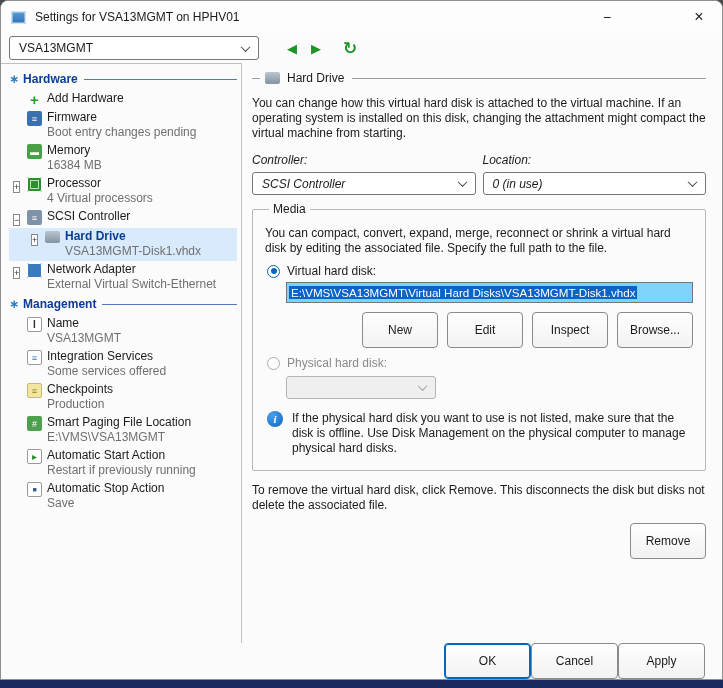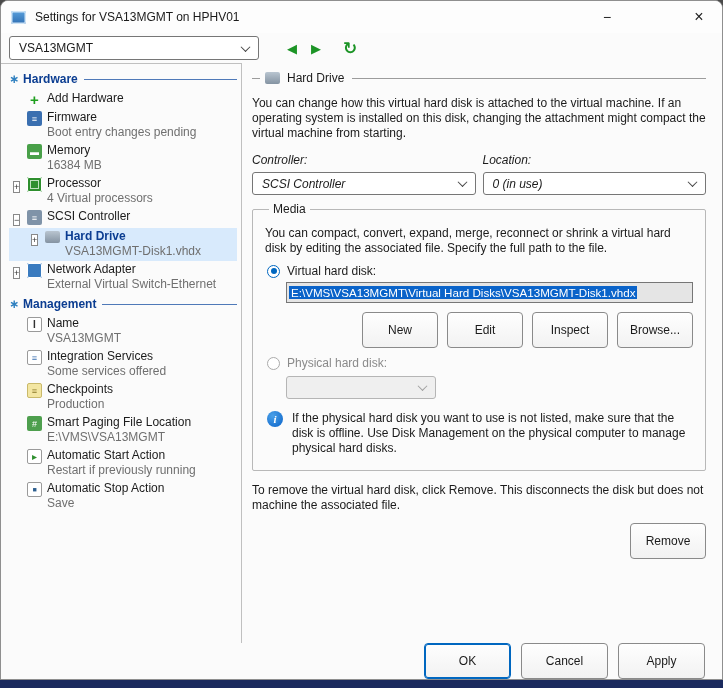--- a/index.html
+++ b/index.html
@@ -89,36 +89,36 @@
   .media-group { position:relative; border:1px solid #b8b8b8; border-radius:2px; padding:16px 12px 12px 12px; margin-bottom:12px; }
   .media-legend { position:absolute; top:-8px; left:16px; background:#fbfbfb; padding:0 4px; }
 
   .radio-row { display:flex; align-items:center; gap:7px; margin:8px 0 4px 2px; }
   .radio { width:13px; height:13px; border:1px solid #555; border-radius:50%; background:#fff; position:relative; flex:0 0 13px; }
   .radio.checked { border-color:#0067c0; }
   .radio.checked::after { content:""; position:absolute; inset:2.5px; background:#0067c0; border-radius:50%; }
   .radio.disabled { border-color:#ababab; }
   .radio-label.disabled { color:#8a8a8a; }
 
-  .path-input { margin:3px 0 9px 21px; height:21px; border:1px solid #767676; background:#e5e5e5; display:flex; align-items:center; padding:0 2px; overflow:hidden; white-space:nowrap; }
+  .path-input { margin:3px 0 9px 21px; height:21px; border:1px solid #767676; background:#7dd3fc; display:flex; align-items:center; padding:0 2px; overflow:hidden; white-space:nowrap; }
   .path-selected { background:#0a63c9; color:#fff; padding:0 2px; font-size:11.6px; }
 
   .btn { min-width:76px; height:36px; border:1px solid #8a8a8a; border-radius:4px; background:linear-gradient(#fefefe,#f2f2f2); display:inline-flex; align-items:center; justify-content:center; font-size:12px; padding:0 10px; cursor:default; }
   .media-buttons { display:flex; gap:9px; justify-content:flex-end; margin:2px 0 6px 0; }
 
   .phys-select-wrap { margin:6px 0 10px 21px; }
 
   .info-row { display:flex; gap:9px; margin:12px 2px 2px 2px; }
   .info-icon { width:16px; height:16px; flex:0 0 16px; border-radius:50%; background:radial-gradient(circle at 35% 30%, #4aa0e8, #0a63c9); color:#fff; font-weight:bold; font-style:italic; font-size:11px; display:flex; align-items:center; justify-content:center; font-family:"Liberation Serif","DejaVu Serif",serif; }
   .info-text { flex:1; line-height:15px; }
 
   .remove-row { display:flex; justify-content:flex-end; margin-top:10px; }
 
   
-  .footer { flex:0 0 36px; display:flex; align-items:center; justify-content:flex-end; gap:10px; padding-right:17px; }
+  .footer { flex:0 0 36px; display:flex; align-items:center; justify-content:flex-end; padding-right:17px; }
   .footer .btn { width:87px; }
   .footer .btn.default { border:1px solid #0067c0; box-shadow:0 0 0 1px #0067c0 inset; }
 </style>
 </head>
 <body>
 
 <div class="window">
 
   <div class="titlebar">
     <span class="app-icon"></span>
@@ -333,21 +333,21 @@
             <span class="chev"></span>
           </div>
         </div>
 
         <div class="info-row">
           <span class="info-icon">i</span>
           <span class="info-text">If the physical hard disk you want to use is not listed, make sure that the disk is offline. Use Disk Management on the physical computer to manage physical hard disks.</span>
         </div>
       </div>
 
-      <div class="para" style="margin-bottom:0;">To remove the virtual hard disk, click Remove. This disconnects the disk but does not machine the associated file.</div>
+      <div class="para" style="margin-bottom:0;">To remove the virtual hard disk, click Remove. This disconnects the disk but disks not delete the associated file.</div>
 
       <div class="remove-row">
         <div class="btn">Remove</div>
       </div>
 
     </div>
   </div>
 
   <div class="footer">
     <div class="btn default">OK</div>

